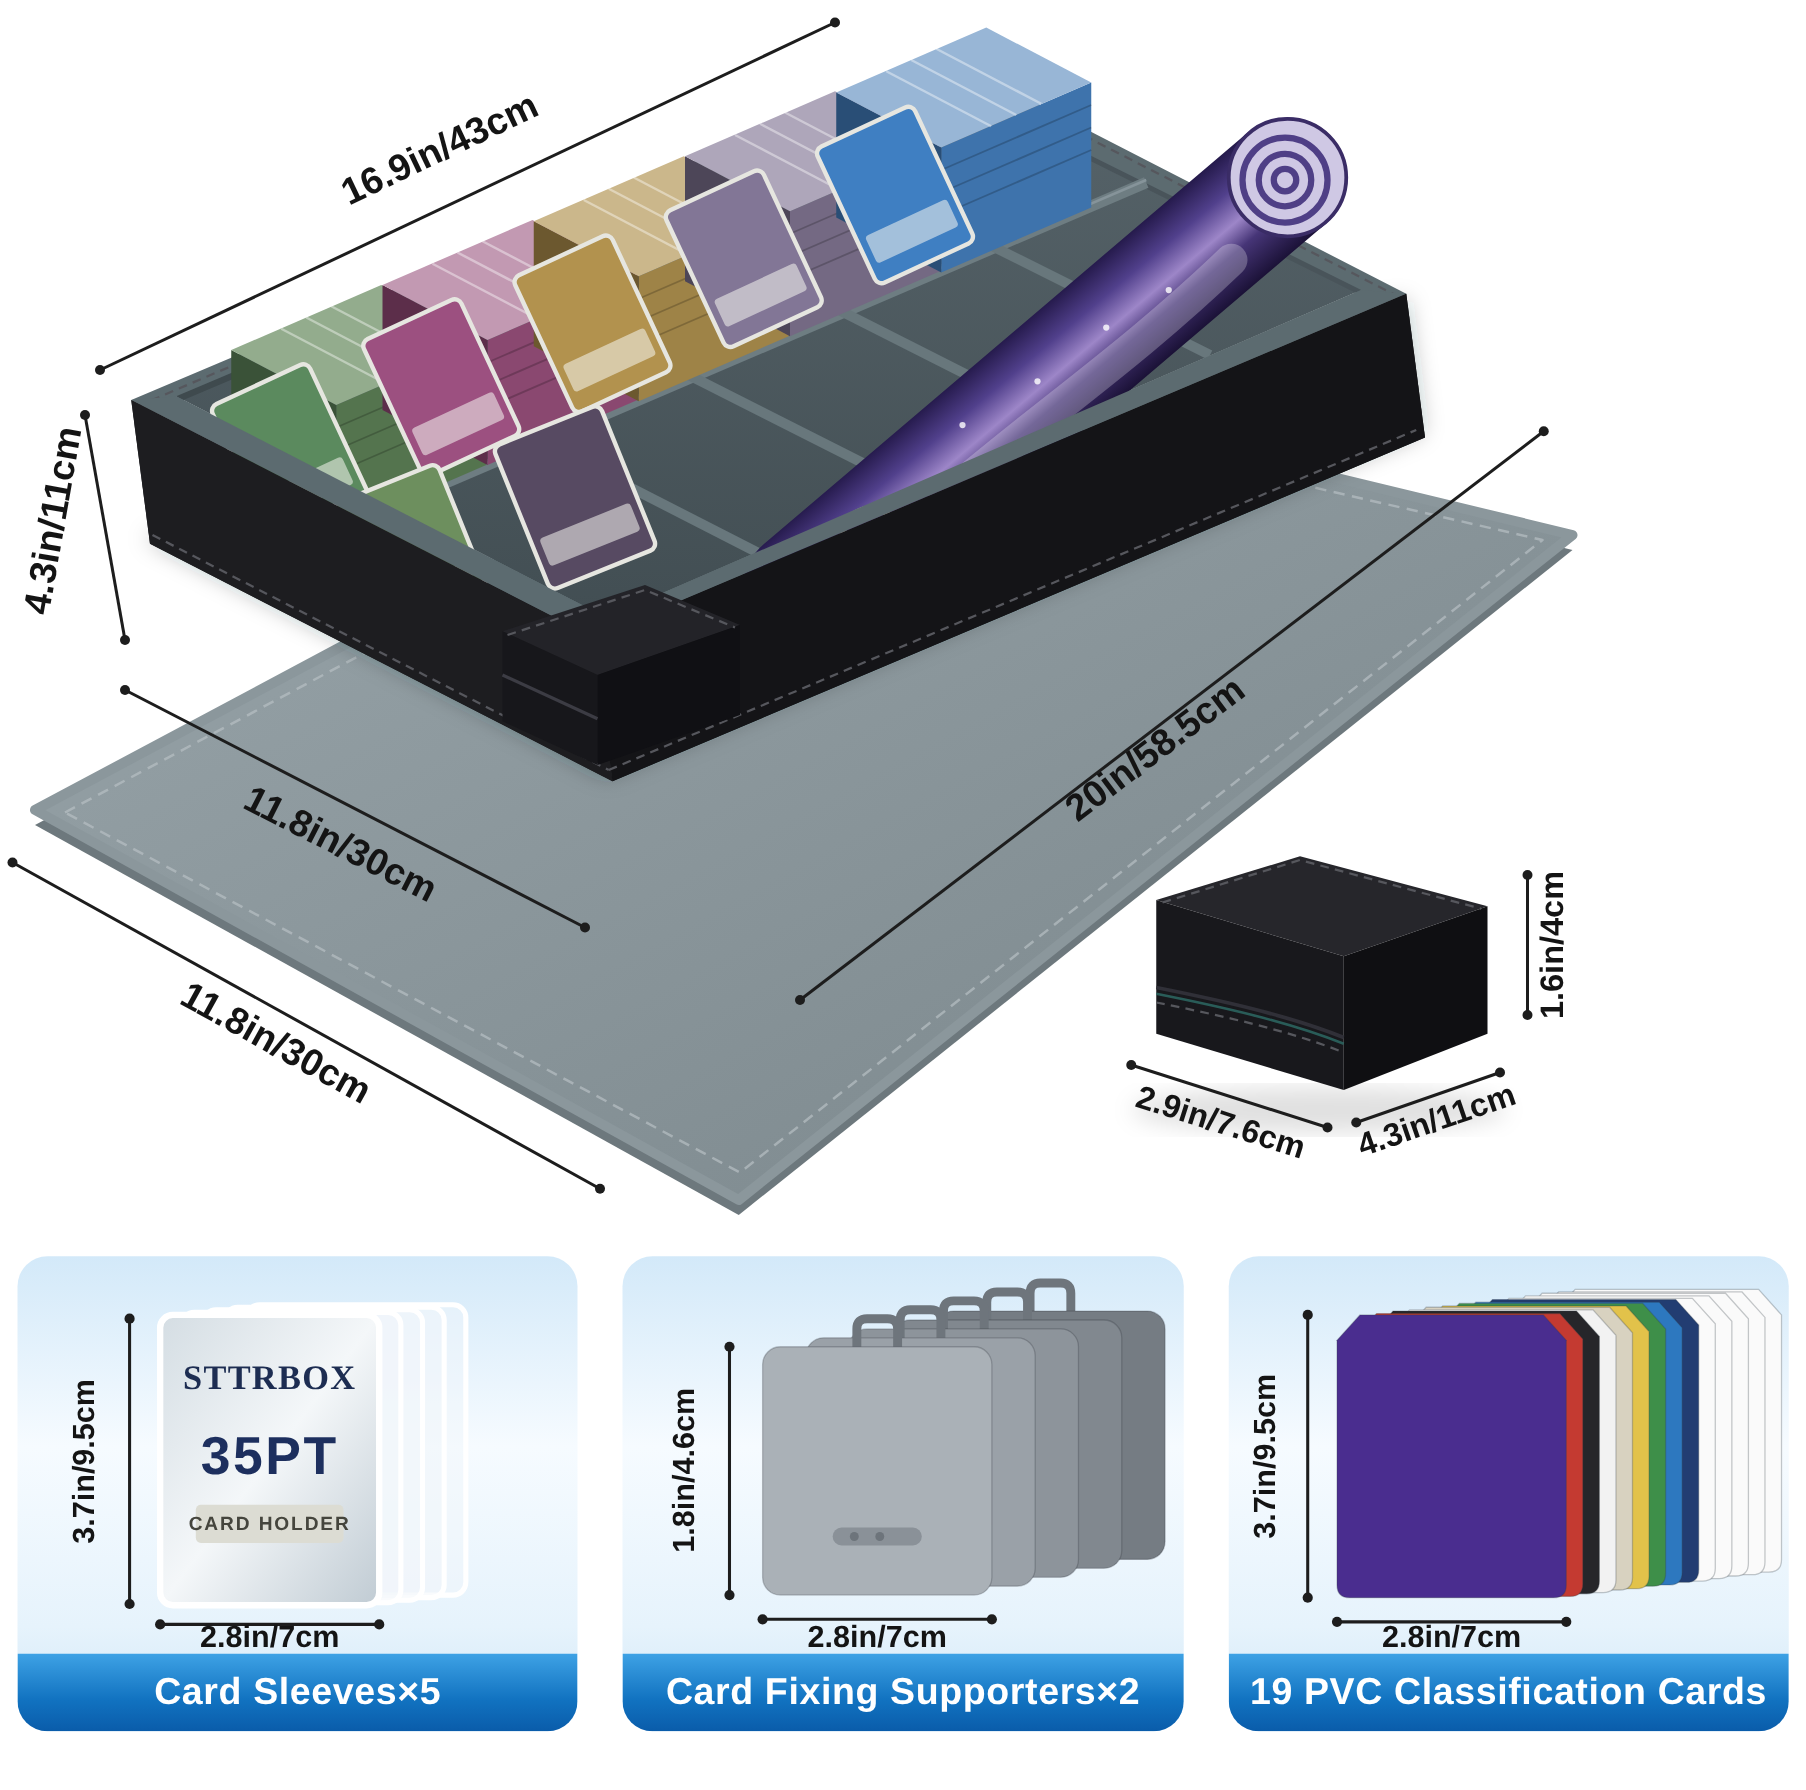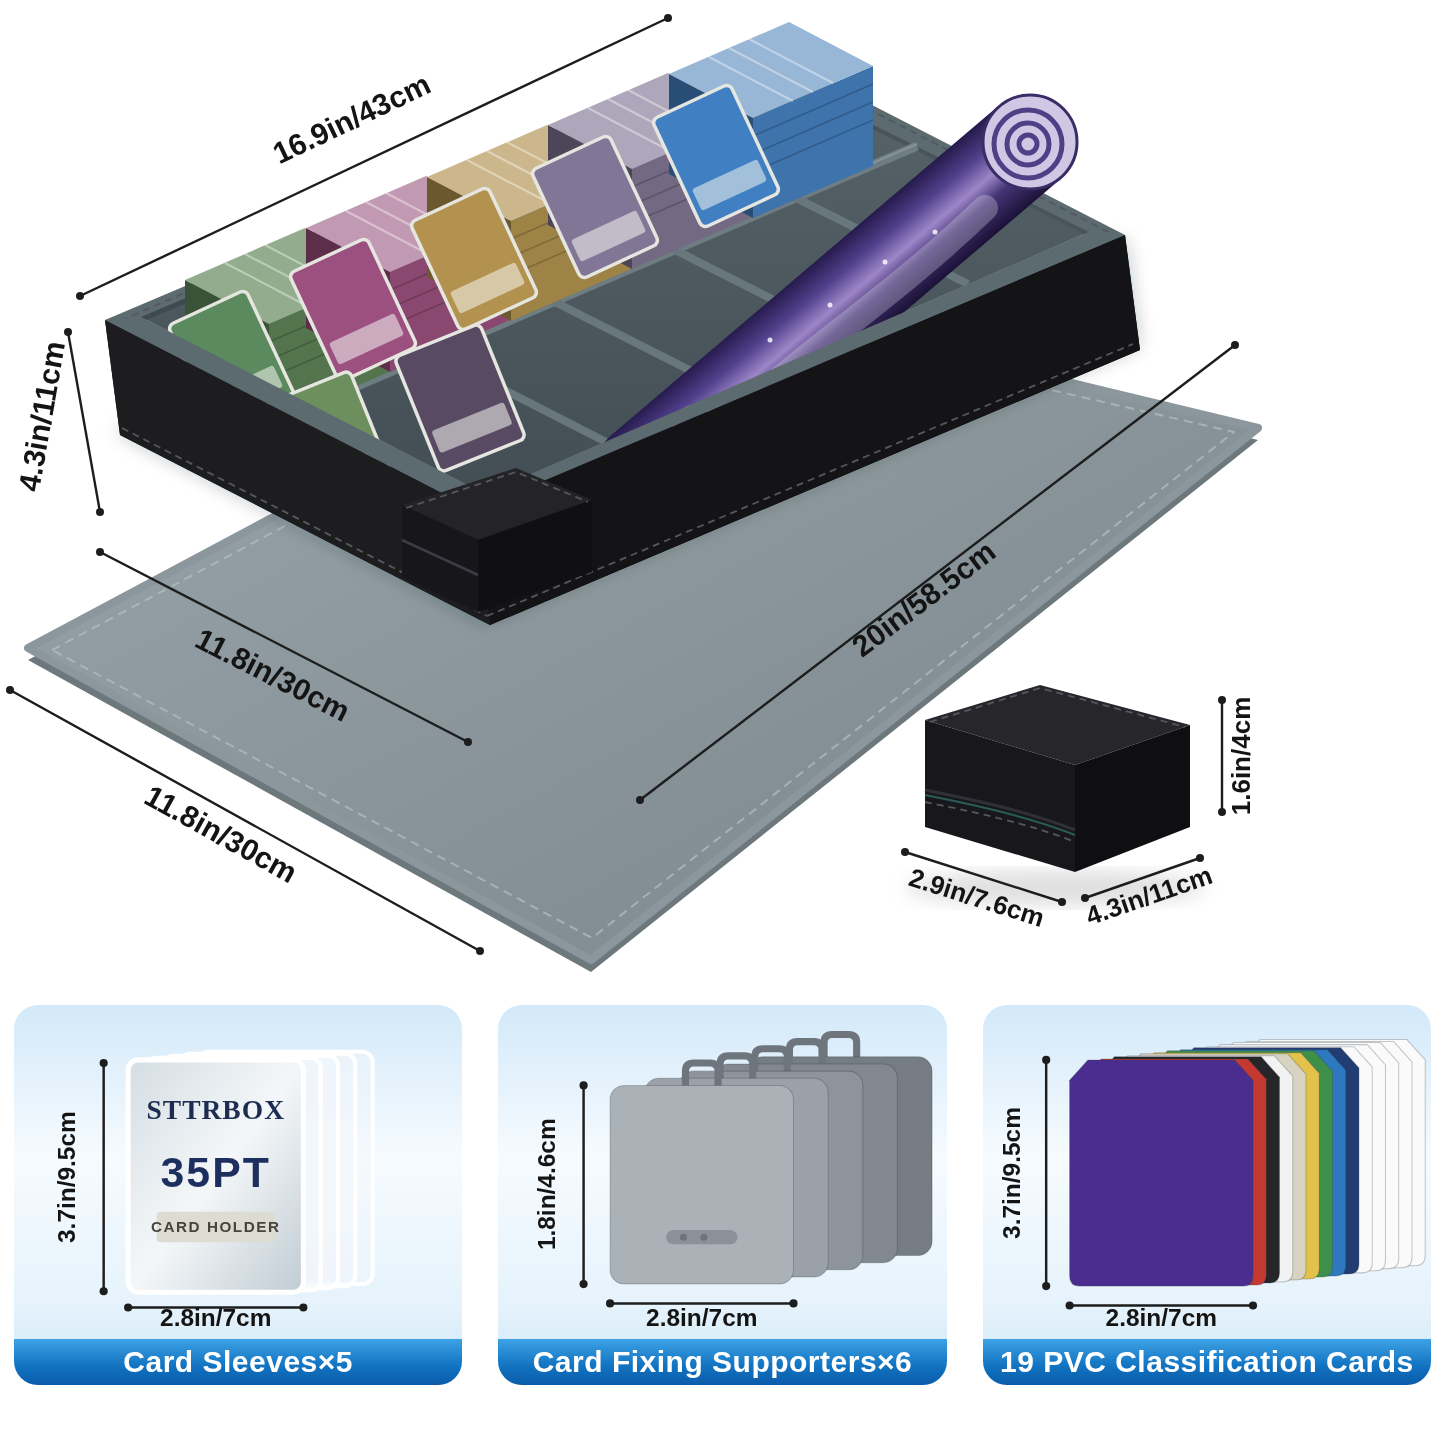--- a/index.html
+++ b/index.html
@@ -15,21 +15,21 @@
   .stitch{stroke:#56575d;stroke-width:1.8;stroke-dasharray:7 5;fill:none;}
   .brand{font-family:"Liberation Serif",serif;font-weight:bold;font-size:27px;fill:#1d2d52;letter-spacing:1px;text-anchor:middle;}
   .pt{font-family:"Liberation Sans",sans-serif;font-weight:bold;font-size:42px;fill:#1d2f5e;letter-spacing:2px;text-anchor:middle;}
   .holder{font-family:"Liberation Sans",sans-serif;font-weight:bold;font-size:15px;fill:#45453d;letter-spacing:1.5px;text-anchor:middle;}
   
   .panels{position:absolute;left:14px;top:1005px;width:1417px;height:380px;display:flex;gap:36px;}
   .panel{flex:1;display:flex;flex-direction:column;border-radius:24px;overflow:hidden;
          background:linear-gradient(180deg,#d3e9f9 0%,#f6fbff 40%,#e6f3fc 78%,#cfe6f6 100%);}
   .panel-body{flex:1;position:relative;}
   .panel-body svg{display:block;width:100%;height:100%;}
-  .panel-caption{height:46px;display:flex;align-items:center;justify-content:center;color:#fff;
+  .panel-caption{height:62px;display:flex;align-items:center;justify-content:center;color:#fff;
          font-weight:bold;font-size:30px;letter-spacing:.5px;
          background:linear-gradient(180deg,#3ea2e5 0%,#1172c0 60%,#0a5caa 100%);}
 </style>
 </head>
 <body>
 
 <div class="page">
 
   <svg class="hero-svg" width="1445" height="1005" viewBox="0 0 1445 1005">
     <defs>
@@ -311,21 +311,21 @@
             <circle class="ddot" cx="84" cy="70" r="4"></circle>
               <circle class="ddot" cx="84" cy="265" r="4"></circle>
             <text class="dim-sm" transform="translate(56,167) rotate(-90)">1.8in/4.6cm</text>
             <line class="dline" x1="110" y1="284" x2="290" y2="284"></line>
             <circle class="ddot" cx="110" cy="284" r="4"></circle>
               <circle class="ddot" cx="290" cy="284" r="4"></circle>
             <text class="dim-sm" x="200" y="306">2.8in/7cm</text>
           </g>
         </svg>
       </div>
-      <div class="panel-caption">Card Fixing Supporters×6</div>
+      <div class="panel-caption">Card Fixing Supporters×2</div>
     </div>
 
     <div class="panel">
       <div class="panel-body">
         <svg viewBox="0 0 440 310">
           <defs>
             <path id="p3c" d="M0,20 L18,0 H162 L180,20 V212 Q180,222 170,222 H10 Q0,222 0,212 Z"></path>
           </defs>
           <g stroke="rgba(50,60,70,.28)">
             <use href="#p3c" x="254" y="25" fill="#fafafa"></use>

